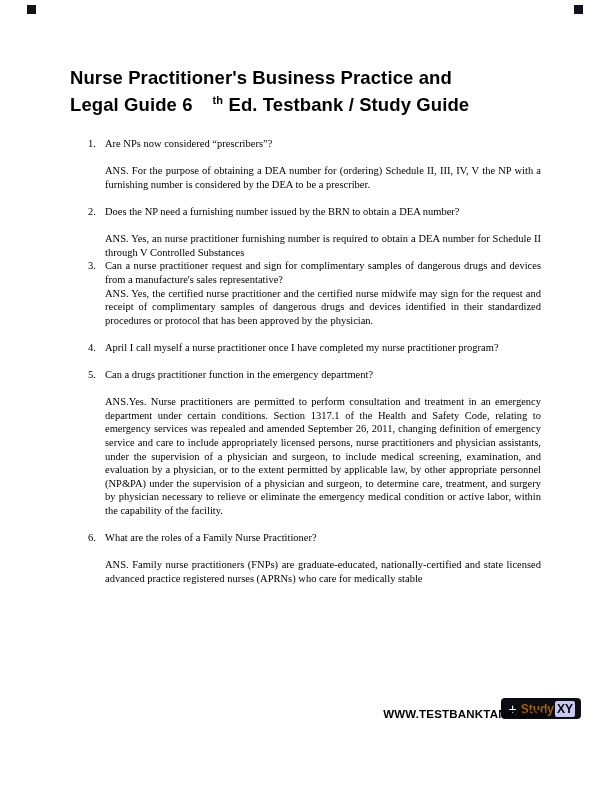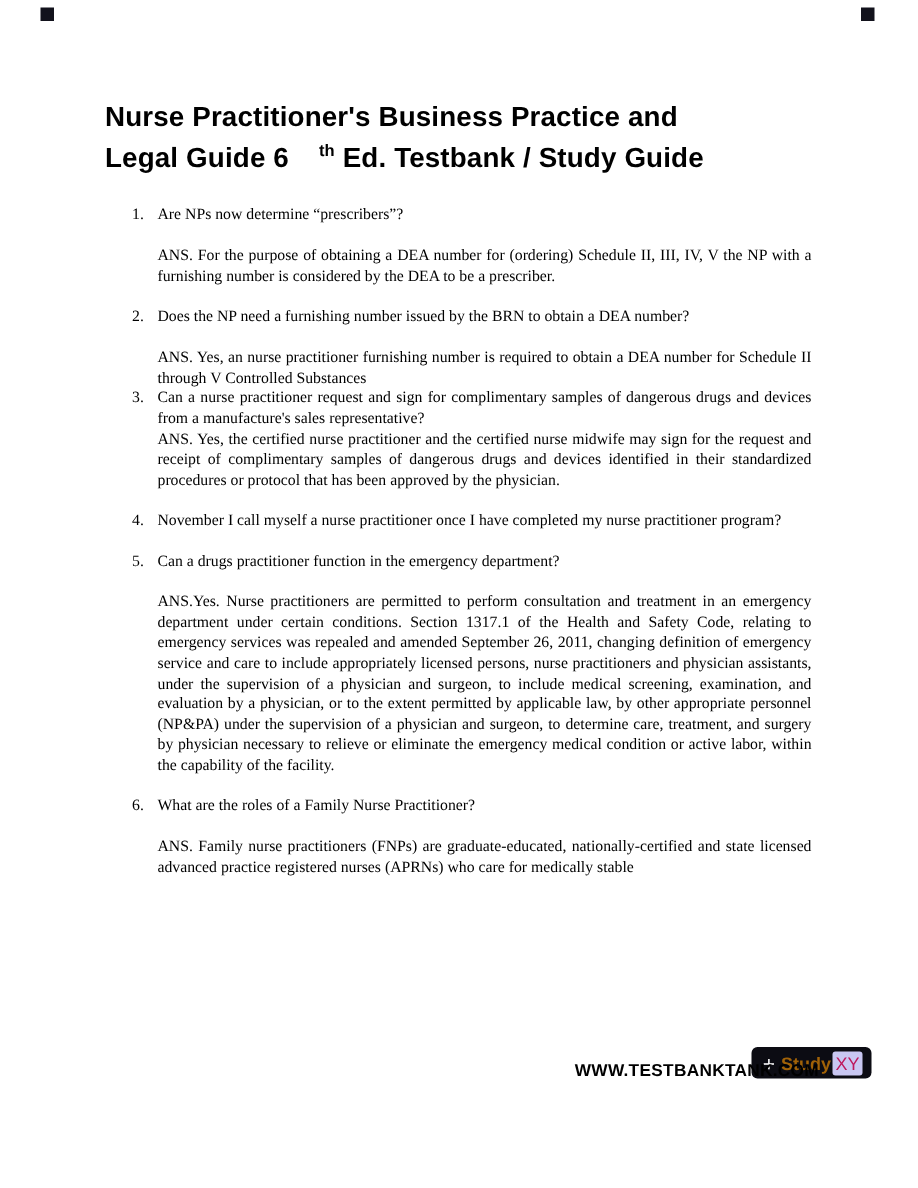--- a/index.html
+++ b/index.html
@@ -94,22 +94,22 @@
     line-height: 1;
   }
   .brand-badge .brand-text {
     color: #a16207;
     font-weight: bold;
     font-size: 12px;
     line-height: 1;
   }
   .brand-badge .brand-highlight {
     background: #c9c7f2;
-    color: #be185d;
-    font-weight: normal;
+    color: #000000;
+    font-weight: bold;
     font-size: 12px;
     line-height: 1;
     padding: 2px 2px;
     border-radius: 2px;
     margin-left: 1px;
   }
   .website {
     position: absolute;
     right: 66px;
     top: 708px;
@@ -133,21 +133,21 @@
   </div>
 
   <div class="content">
 
 
     <div class="qa-list">
 
       <div class="qa-item first">
         <div class="question">
           <span class="qnum">1.</span>
-          <span class="qtext">Are NPs now determine “prescribers”?</span>
+          <span class="qtext">Are NPs now considered “prescribers”?</span>
         </div>
         <div class="answer gap">ANS. For the purpose of obtaining a DEA number for (ordering) Schedule II, III, IV, V the NP with a furnishing number is considered by the DEA to be a prescriber.</div>
       </div>
 
       <div class="qa-item">
         <div class="question">
           <span class="qnum">2.</span>
           <span class="qtext">Does the NP need a furnishing number issued by the BRN to obtain a DEA number?</span>
         </div>
         <div class="answer gap">ANS. Yes, an nurse practitioner furnishing number is required to obtain a DEA number for Schedule II through V Controlled Substances</div>
@@ -157,21 +157,21 @@
         <div class="question">
           <span class="qnum">3.</span>
           <span class="qtext">Can a nurse practitioner request and sign for complimentary samples of dangerous drugs and devices from a manufacture's sales representative?</span>
         </div>
         <div class="answer">ANS. Yes, the certified nurse practitioner and the certified nurse midwife may sign for the request and receipt of complimentary samples of dangerous drugs and devices identified in their standardized procedures or protocol that has been approved by the physician.</div>
       </div>
 
       <div class="qa-item">
         <div class="question">
           <span class="qnum">4.</span>
-          <span class="qtext">November I call myself a nurse practitioner once I have completed my nurse practitioner program?</span>
+          <span class="qtext">April I call myself a nurse practitioner once I have completed my nurse practitioner program?</span>
         </div>
       </div>
 
       <div class="qa-item">
         <div class="question">
           <span class="qnum">5.</span>
           <span class="qtext">Can a drugs practitioner function in the emergency department?</span>
         </div>
         <div class="answer gap">ANS.Yes. Nurse practitioners are permitted to perform consultation and treatment in an emergency department under certain conditions. Section 1317.1 of the Health and Safety Code, relating to emergency services was repealed and amended September 26, 2011, changing definition of emergency service and care to include appropriately licensed persons, nurse practitioners and physician assistants, under the supervision of a physician and surgeon, to include medical screening, examination, and evaluation by a physician, or to the extent permitted by applicable law, by other appropriate personnel (NP&amp;PA) under the supervision of a physician and surgeon, to determine care, treatment, and surgery by physician necessary to relieve or eliminate the emergency medical condition or active labor, within the capability of the facility.</div>
       </div>

